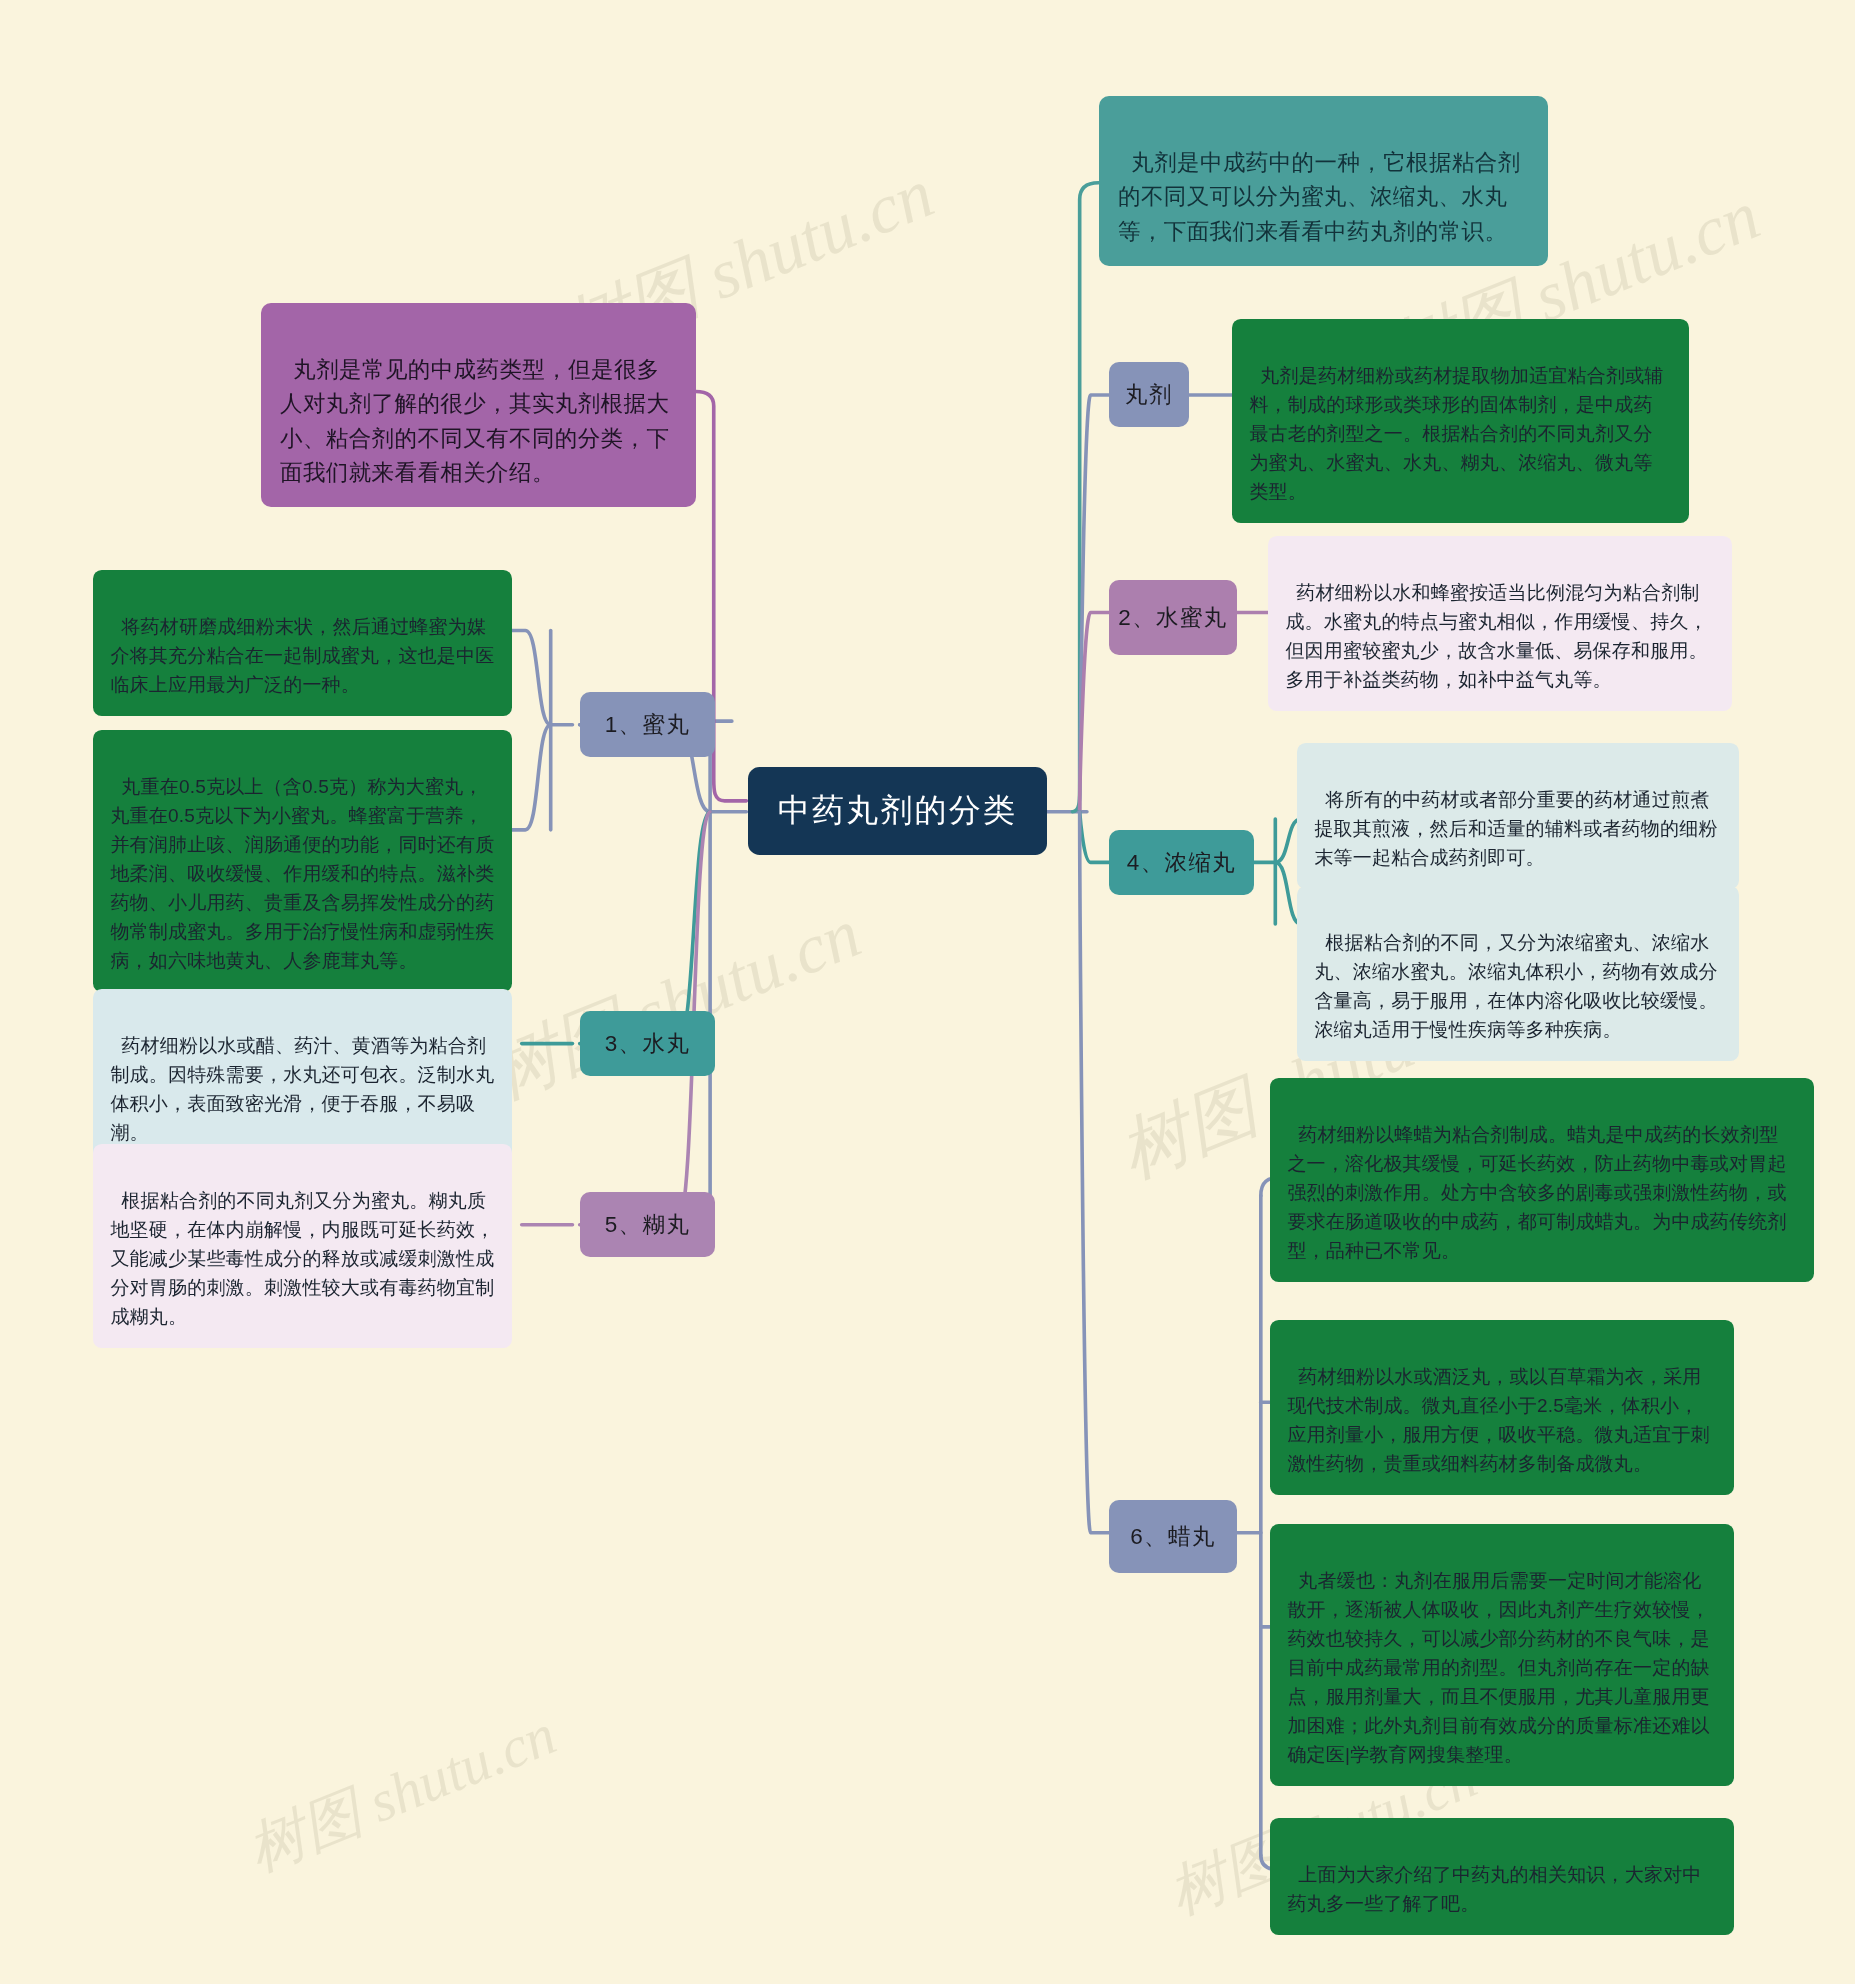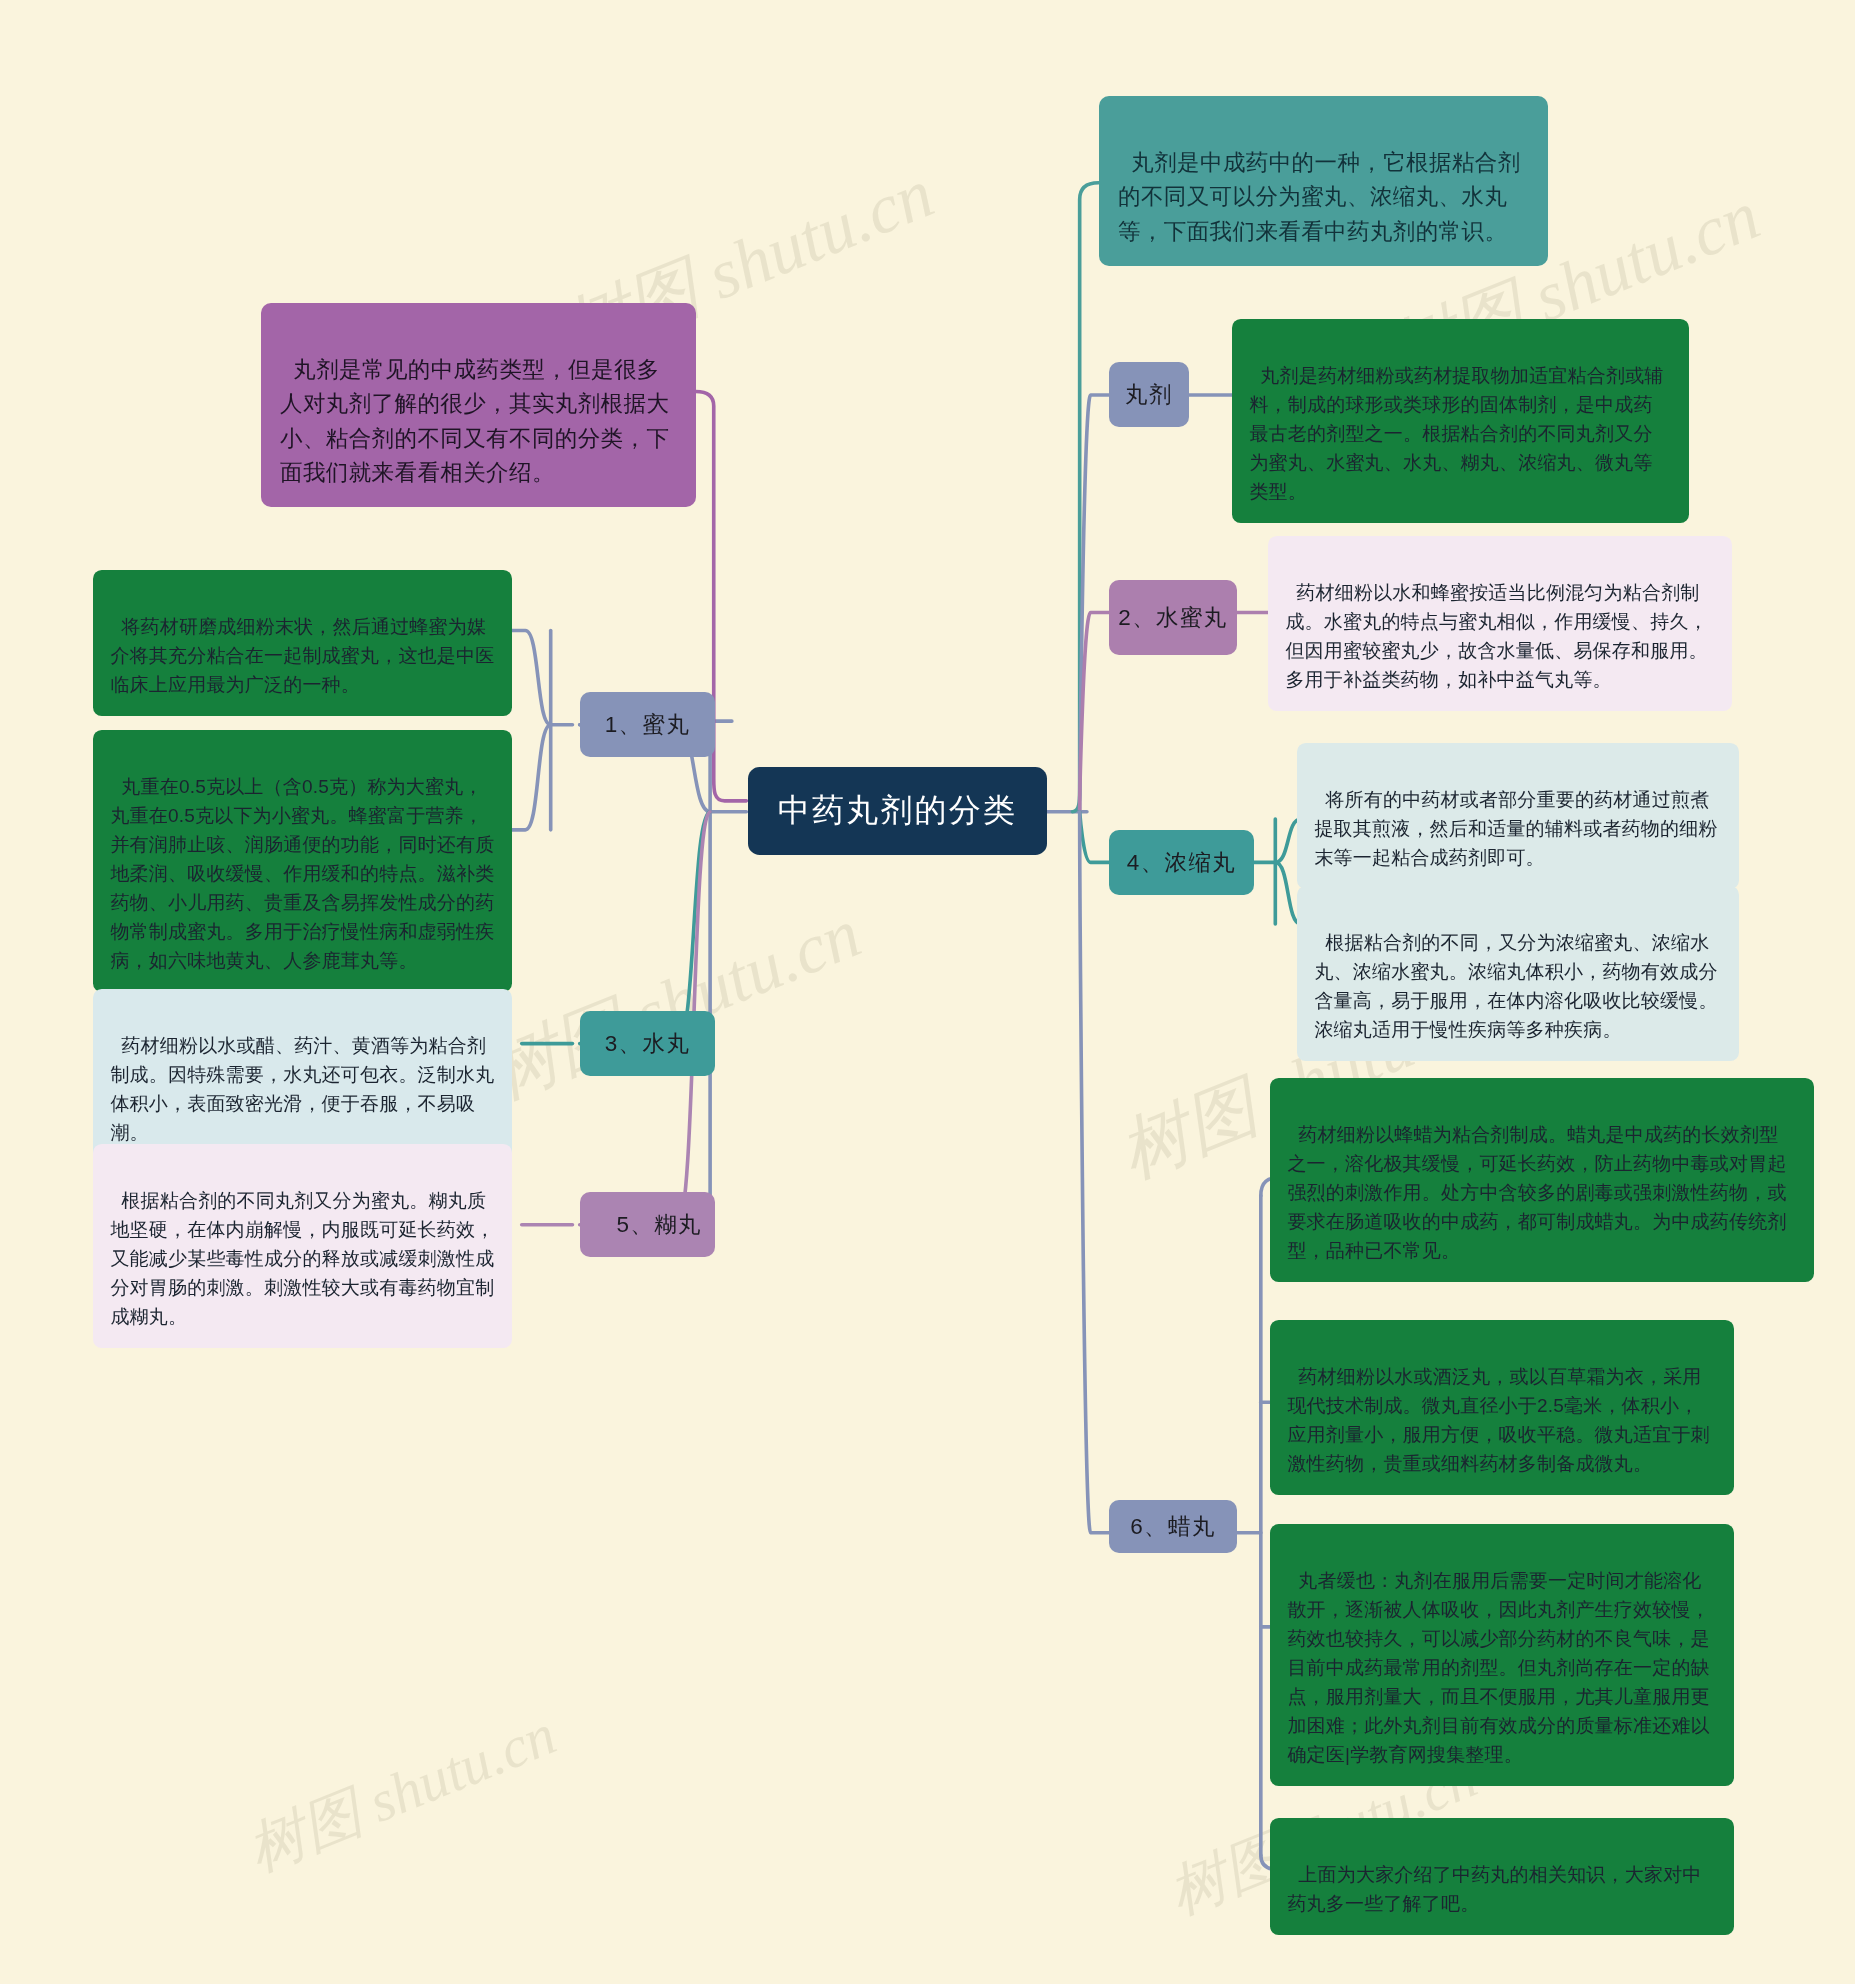--- a/index.html
+++ b/index.html
@@ -74,21 +74,21 @@
     justify-content: center;
     font-size: 22.5px;
     color: #1c1c22;
     letter-spacing: 1.4px;
     padding: 0 13px;
     white-space: nowrap;
   }
   .pill.slate { background:#8693b8; }
   .pill.mauve { background:#ac7fae; }
   .pill.teal  { background:#3e9b99; }
-  .pill.lilac { background:#ab84b2;justify-content:flex-end; }
+  .pill.lilac { background:#ab84b2; }
 
   
   .root {
     position: absolute;
     z-index: 5;
     background: #143655;
     color: #ffffff;
     border-radius: 11.6px;
     display: flex;
     align-items: center;
@@ -199,21 +199,21 @@
 
 <div class="pill slate" style="left:1109px; top:362px; width:80px; height:65px;">
   <span>丸剂</span>
 </div>
 <div class="pill mauve" style="left:1109px; top:580px; width:128px; height:75px;">
   <span>2、水蜜丸</span>
 </div>
 <div class="pill teal" style="left:1109px; top:830px; width:145px; height:65px;">
   <span>4、浓缩丸</span>
 </div>
-<div class="pill slate" style="left:1109px; top:1500px; width:128px; height:53px;">
+<div class="pill slate" style="left:1109px; top:1500px; width:128px; height:73px;">
   <span>6、蜡丸</span>
 </div>
 
 <div class="node card lav" style="left:1232px; top:319px; width:457px;">
   <span>丸剂是药材细粉或药材提取物加适宜粘合剂或辅料，制成的球形或类球形的固体制剂，是中成药最古老的剂型之一。根据粘合剂的不同丸剂又分为蜜丸、水蜜丸、水丸、糊丸、浓缩丸、微丸等类型。</span>
 </div>
 
 <div class="node card pink" style="left:1268px; top:536px; width:464px;">
   <span>药材细粉以水和蜂蜜按适当比例混匀为粘合剂制成。水蜜丸的特点与蜜丸相似，作用缓慢、持久，但因用蜜较蜜丸少，故含水量低、易保存和服用。多用于补益类药物，如补中益气丸等。</span>
 </div>

